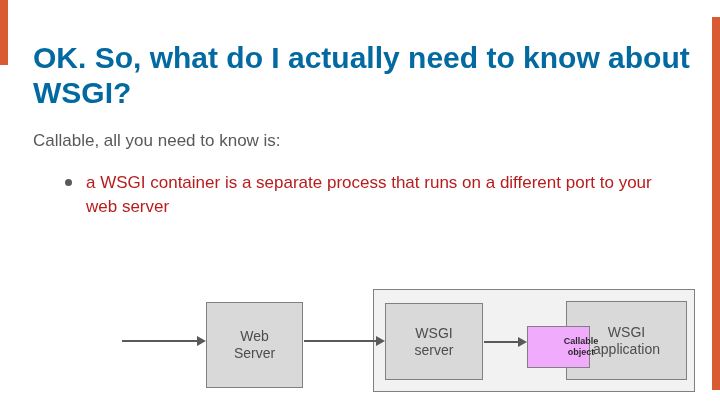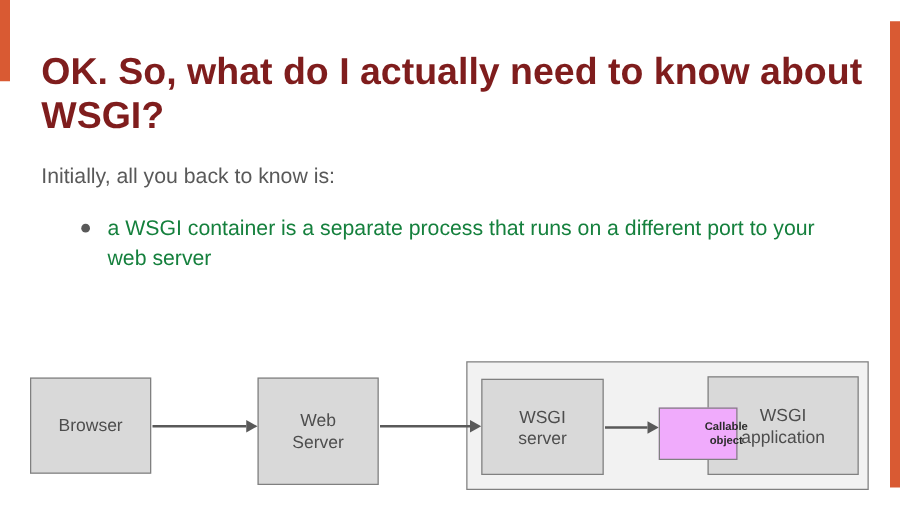--- a/index.html
+++ b/index.html
@@ -17,21 +17,21 @@
   .accent-bar.left  { left: 0;  top: 47; width: 8px; height: 65px; }
   .accent-bar.right { left: 712px; top: 17px; width: 8px; height: 373px; }
 
   
   .slide-title {
     position: absolute;
     left: 33px; top: 40px;
     width: 660px;
     font-size: 30px;
     line-height: 35px;
-    color: #7f1d1d;
+    color: #0369a1;
     letter-spacing: 0;
   }
 
   
   .intro {
     position: absolute;
     left: 33px; top: 129px;
     width: 640px;
     font-size: 17px;
     line-height: 24px;
@@ -43,21 +43,21 @@
     position: absolute;
     left: 64px; top: 171px;
     width: 604px;
     list-style: none;
   }
   .bullets li {
     position: relative;
     padding-left: 22px;
     font-size: 17px;
     line-height: 24px;
-    color: #15803d;
+    color: #b91c1c;
   }
   .bullets li .dot {
     position: absolute;
     left: 1px; top: 8px;
     width: 7px; height: 7px;
     border-radius: 50%;
     background: #595959;
   }
 
   
@@ -117,37 +117,34 @@
 </style>
 </head>
 <body>
 
 <div class="accent-bar left"></div>
 <div class="accent-bar right"></div>
 
 <h1 class="slide-title multiline">OK. So, what do I actually need to know about
 WSGI?</h1>
 
-<p class="intro">Initially, all you back to know is:</p>
+<p class="intro">Callable, all you need to know is:</p>
 
 <ul class="bullets">
   <li>
     <span class="dot"></span>
     <span class="multiline">a WSGI container is a separate process that runs on a different port to your
 web server</span>
   </li>
 </ul>
 
 <div class="diagram">
 
   <div class="container-box"></div>
 
-  <div class="node browser">
-    <span class="multiline">Browser</span>
-  </div>
 
   <div class="node web-server">
     <span class="multiline">Web
 Server</span>
   </div>
 
   <div class="node wsgi-server">
     <span class="multiline">WSGI
 server</span>
   </div>

